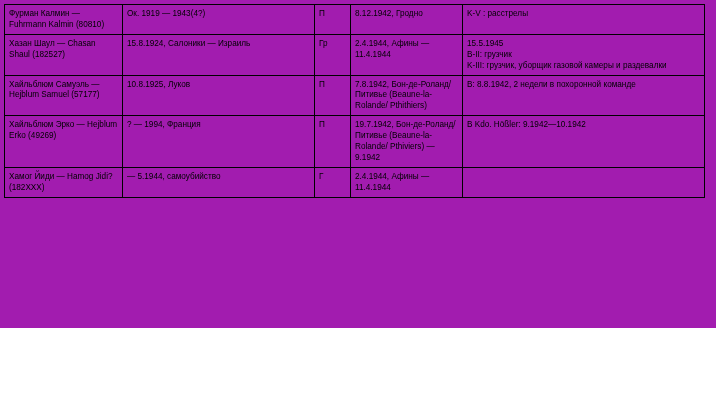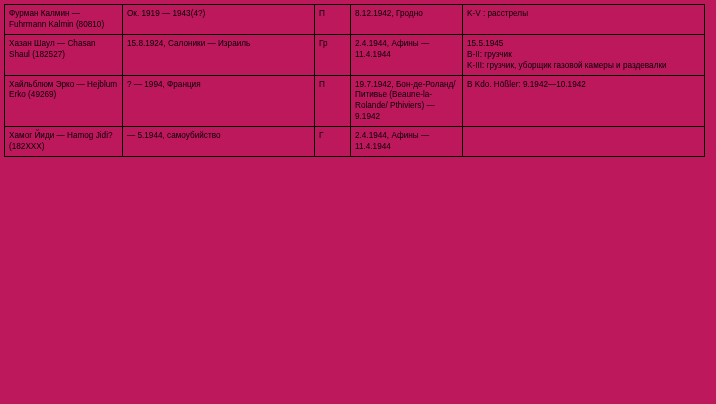--- a/index.html
+++ b/index.html
@@ -7,22 +7,22 @@
     padding: 0;
     background: #ffffff;
   }
   body {
     font-family: "Liberation Sans", sans-serif;
     color: #000000;
   }
   .page {
     position: relative;
     width: 716px;
-    height: 404px;
-    background: #be185d;
+    height: 328px;
+    background: #a21caf;
     overflow: hidden;
   }
   table.reg {
     border-collapse: collapse;
     table-layout: fixed;
     width: 700px;
     margin: 4px 0 0 4px;
     border: 1px solid #000000;
   }
   table.reg td {
@@ -66,20 +66,27 @@
       <tr>
         <td class="cell">Хазан Шаул — Chasan Shaul (182527)</td>
         <td class="cell">15.8.1924, Салоники — Израиль</td>
         <td class="cell">Гр</td>
         <td class="cell">2.4.1944, Афины — 11.4.1944</td>
         <td class="cell">15.5.1945
 B-II: грузчик
 K-III: грузчик, уборщик газовой камеры и раздевалки</td>
       </tr>
       <tr>
+        <td class="cell">Хайльблюм Самуэль — Hejblum Samuel (57177)</td>
+        <td class="cell">10.8.1925, Луков</td>
+        <td class="cell">П</td>
+        <td class="cell">7.8.1942, Бон-де-Роланд/ Питивье (Beaune-la-Rolande/ Pthithiers)</td>
+        <td class="cell">В: 8.8.1942, 2 недели в похоронной команде</td>
+      </tr>
+      <tr>
         <td class="cell">Хайльблюм Эрко — Hejblum Erko (49269)</td>
         <td class="cell">? — 1994, Франция</td>
         <td class="cell">П</td>
         <td class="cell">19.7.1942, Бон-де-Роланд/ Питивье (Beaune-la- Rolande/ Pthiviers) — 9.1942</td>
         <td class="cell">B Kdo. Hößler: 9.1942—10.1942</td>
       </tr>
       <tr>
         <td class="cell">Хамог Йиди — Hamog Jidi? (182XXX)</td>
         <td class="cell">— 5.1944, самоубийство</td>
         <td class="cell">Г</td>

